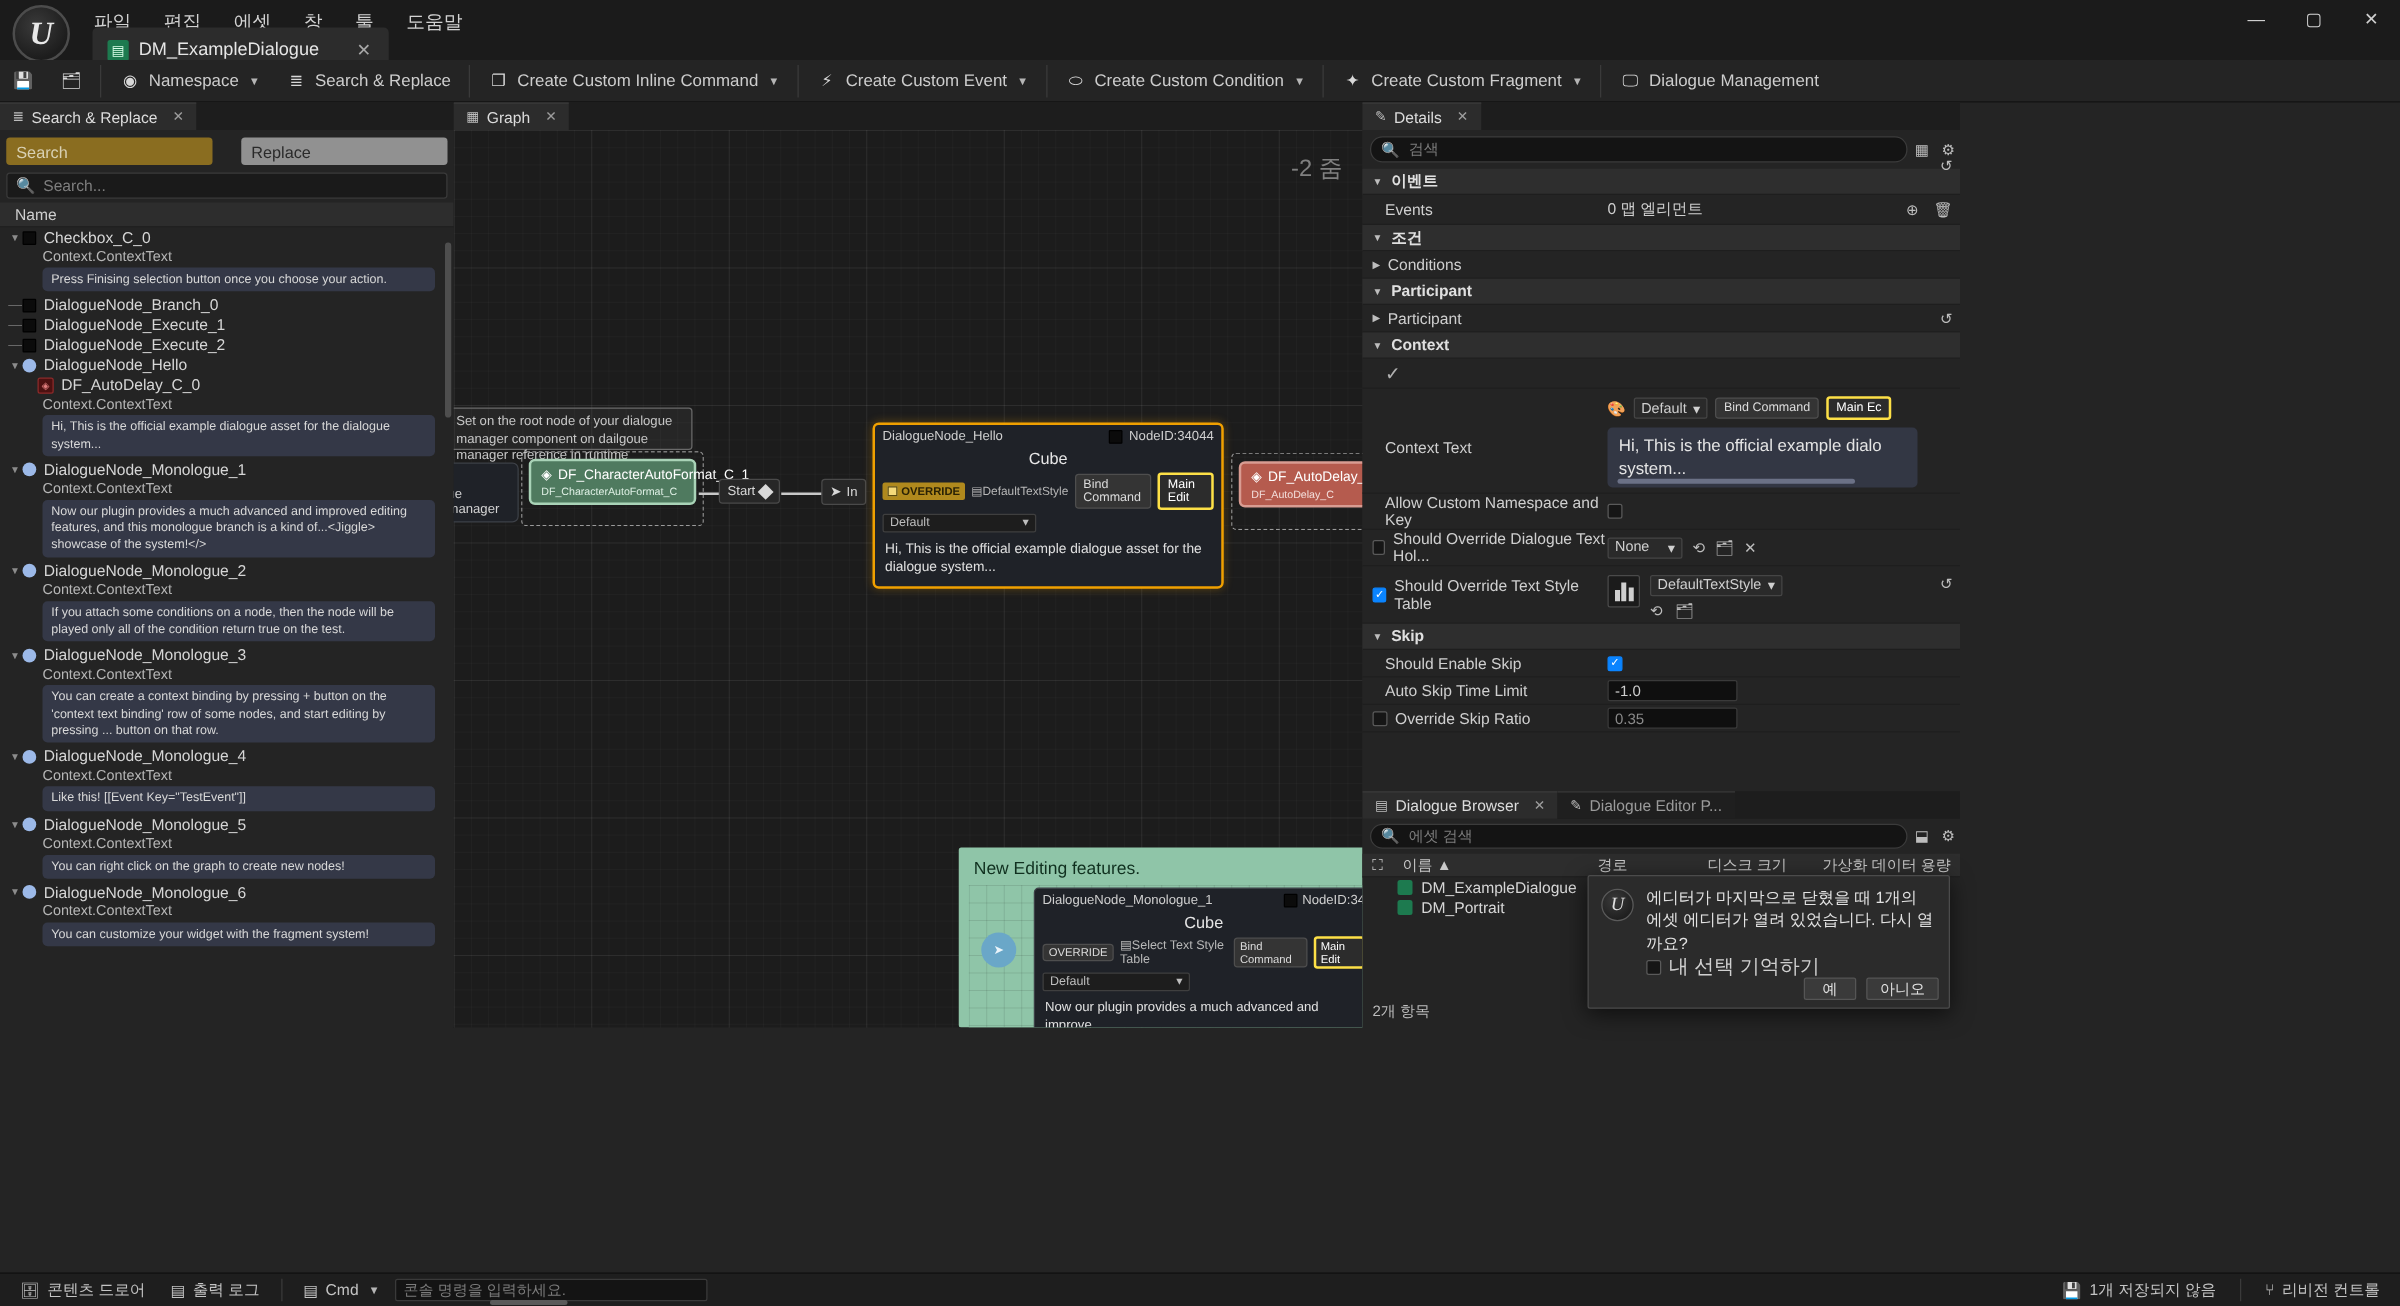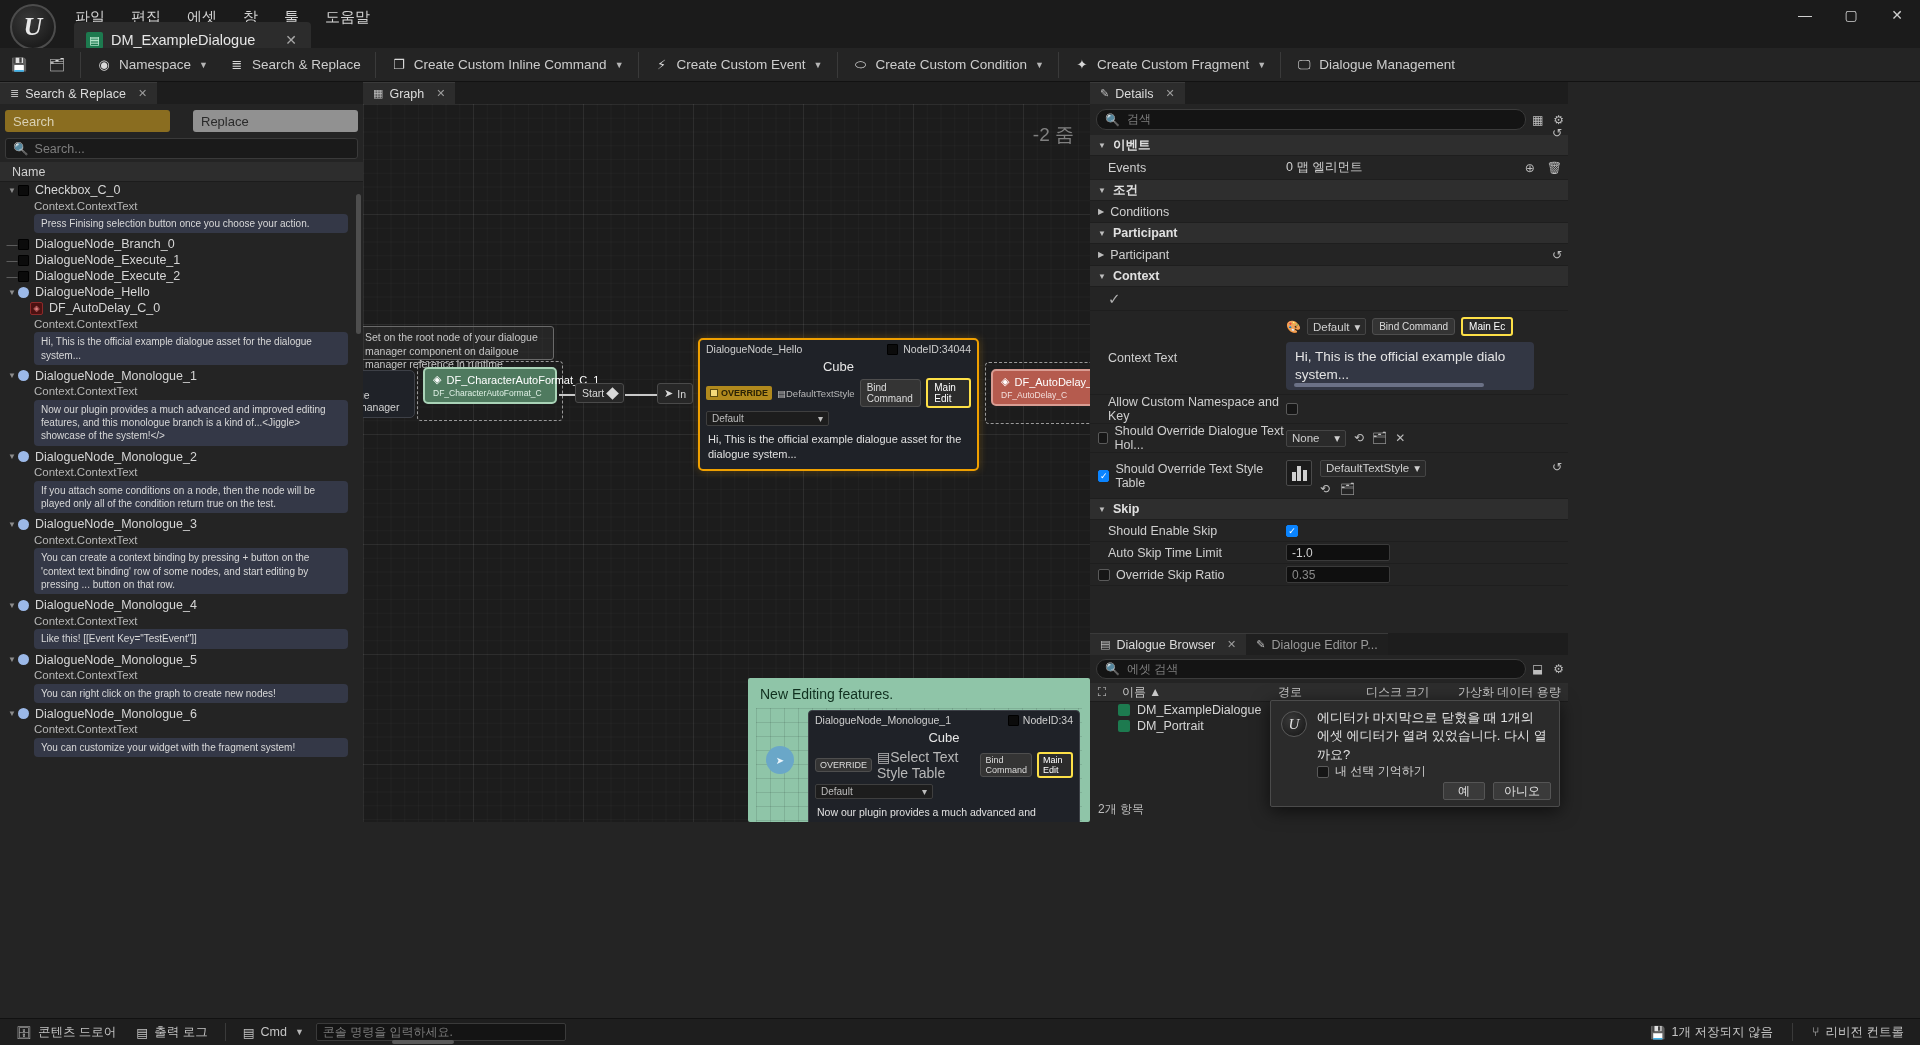--- a/index.html
+++ b/index.html
@@ -202,21 +202,21 @@
     position:absolute; background:#272727; border:1px solid #4a4a4a;
     border-radius:3px; display:flex; align-items:center; gap:4px;
     padding: 3px 6px; font-size: 10.5px; color:#d8d8d8;
   }
   .pin-d { width: 9px; height: 9px; background:#d8d8d8; transform: rotate(45deg); }
   .pin-a { color:#d8d8d8; font-size: 11px; }
   .wire { position:absolute; height:2px; background:#c8c8c8; }
 
   
   .tut-overlay {
-    position:absolute; background:#8fc5a8; border-radius: 2px; overflow: hidden;
+    position:absolute; background:#8fc5a8; border-radius: 2px; overflow: hidden; margin-left: 19px;
   }
   .tut-title { font-size: 14px; color:#10301f; padding: 8px 12px 4px; font-weight: 500;}
   .tut-graph {
     margin: 2px 8px 0; background:
       linear-gradient(to right, rgba(0,0,0,0.10) 1px, transparent 1px) 0 0/14px 14px,
       linear-gradient(to bottom, rgba(0,0,0,0.10) 1px, transparent 1px) 0 0/14px 14px,
       #8fc5a8;
     position: relative; height: 120px;
   }
   .tut-node {
@@ -308,21 +308,21 @@
     border-radius: 50%; background: radial-gradient(circle at 40% 35%, #3a3a3a, #151515);
     border:1px solid #5a5a5a; display:flex;align-items:center;justify-content:center;
     font-size: 15px; color:#e0e0e0; font-family:"Liberation Serif",serif; font-style:italic;
   }
   .modal-msg {
     position:absolute; left: 46px; top: 8px; width: 232px;
     font-size: 13px; color:#e2e2e2; line-height: 1.42;
   }
   .modal-remember {
     position:absolute; left: 46px; top: 62px; display:flex; align-items:center; gap:6px;
-    font-size: 12px; color:#d0d0d0;
+    font-size: 16px; color:#d0d0d0;
   }
   .modal-btns { position:absolute; right: 8px; bottom: 6px; display:flex; gap:8px; }
   .modal-btn {
     min-width: 42px; height: 18px; background:#3a3a3a; border:1px solid #555;
     border-radius:2px; font-size: 12px; color:#e0e0e0;
     display:flex; align-items:center; justify-content:center; padding: 0 10px; cursor:pointer;
   }
 
   
   .statusbar {
@@ -610,21 +610,21 @@
             <div class="node-title">
               <span>DialogueNode_Monologue_1</span>
               <span style="display:flex;align-items:center;gap:4px;">
                 <span class="sq black" style="margin:0"></span>
                 <span>NodeID:34</span>
               </span>
             </div>
             <div class="node-center">Cube</div>
             <div class="node-ctrls">
               <span class="pill" style="font-size:9px;padding:1px 4px;">OVERRIDE</span>
-              <span class="sel-style" style="font-size:14px;">
+              <span class="sel-style" style="font-size:10px;">
                 <span>▤</span><span>Select Text Style Table</span>
               </span>
               <span class="pill" style="font-size:9px;padding:1px 4px;">Bind Command</span>
               <span class="pill accent" style="font-size:9px;padding:1px 4px;">Main Edit</span>
             </div>
             <div style="padding:0 6px 2px;">
               <div class="combo" style="width:118px;">
                 <span>Default</span>
                 <span>▾</span>
               </div>

